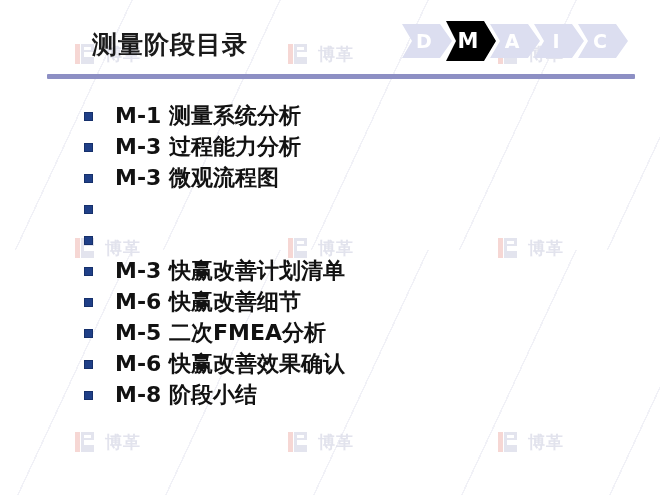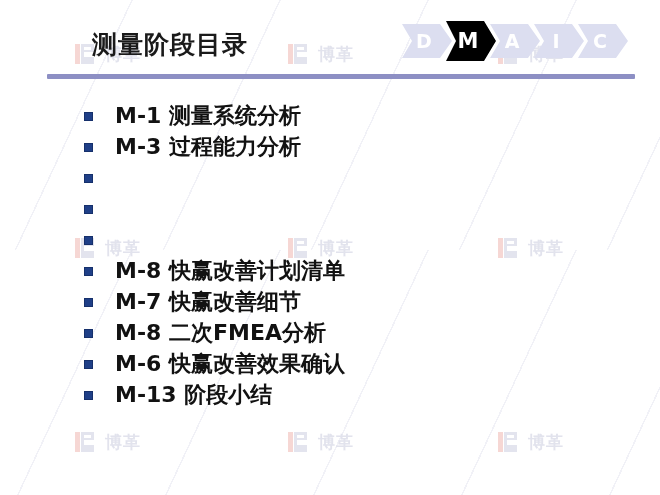--- a/index.html
+++ b/index.html
@@ -296,42 +296,43 @@
       <div class="toc-item">
         <div class="toc-bullet"></div>
         <div class="toc-label">M-1 测量系统分析</div>
       </div>
       <div class="toc-item">
         <div class="toc-bullet"></div>
         <div class="toc-label">M-3 过程能力分析</div>
       </div>
       <div class="toc-item">
         <div class="toc-bullet"></div>
-      </div>
-      <div class="toc-item">
-        <div class="toc-bullet"></div>
-      </div>
-      <div class="toc-item">
-        <div class="toc-bullet"></div>
-      </div>
-      <div class="toc-item">
-        <div class="toc-bullet"></div>
-        <div class="toc-label">M-8 快赢改善计划清单</div>
-      </div>
-      <div class="toc-item">
-        <div class="toc-bullet"></div>
-        <div class="toc-label">M-7 快赢改善细节</div>
-      </div>
-      <div class="toc-item">
-        <div class="toc-bullet"></div>
-        <div class="toc-label">M-8 二次FMEA分析</div>
+        <div class="toc-label">M-3 微观流程图</div>
+      </div>
+      <div class="toc-item">
+        <div class="toc-bullet"></div>
+      </div>
+      <div class="toc-item">
+        <div class="toc-bullet"></div>
+      </div>
+      <div class="toc-item">
+        <div class="toc-bullet"></div>
+        <div class="toc-label">M-3 快赢改善计划清单</div>
+      </div>
+      <div class="toc-item">
+        <div class="toc-bullet"></div>
+        <div class="toc-label">M-6 快赢改善细节</div>
+      </div>
+      <div class="toc-item">
+        <div class="toc-bullet"></div>
+        <div class="toc-label">M-5 二次FMEA分析</div>
       </div>
       <div class="toc-item">
         <div class="toc-bullet"></div>
         <div class="toc-label">M-6 快赢改善效果确认</div>
       </div>
       <div class="toc-item">
         <div class="toc-bullet"></div>
-        <div class="toc-label">M-13 阶段小结</div>
+        <div class="toc-label">M-8 阶段小结</div>
       </div>
     </div>
 
 </div>
 
 </body></html>

